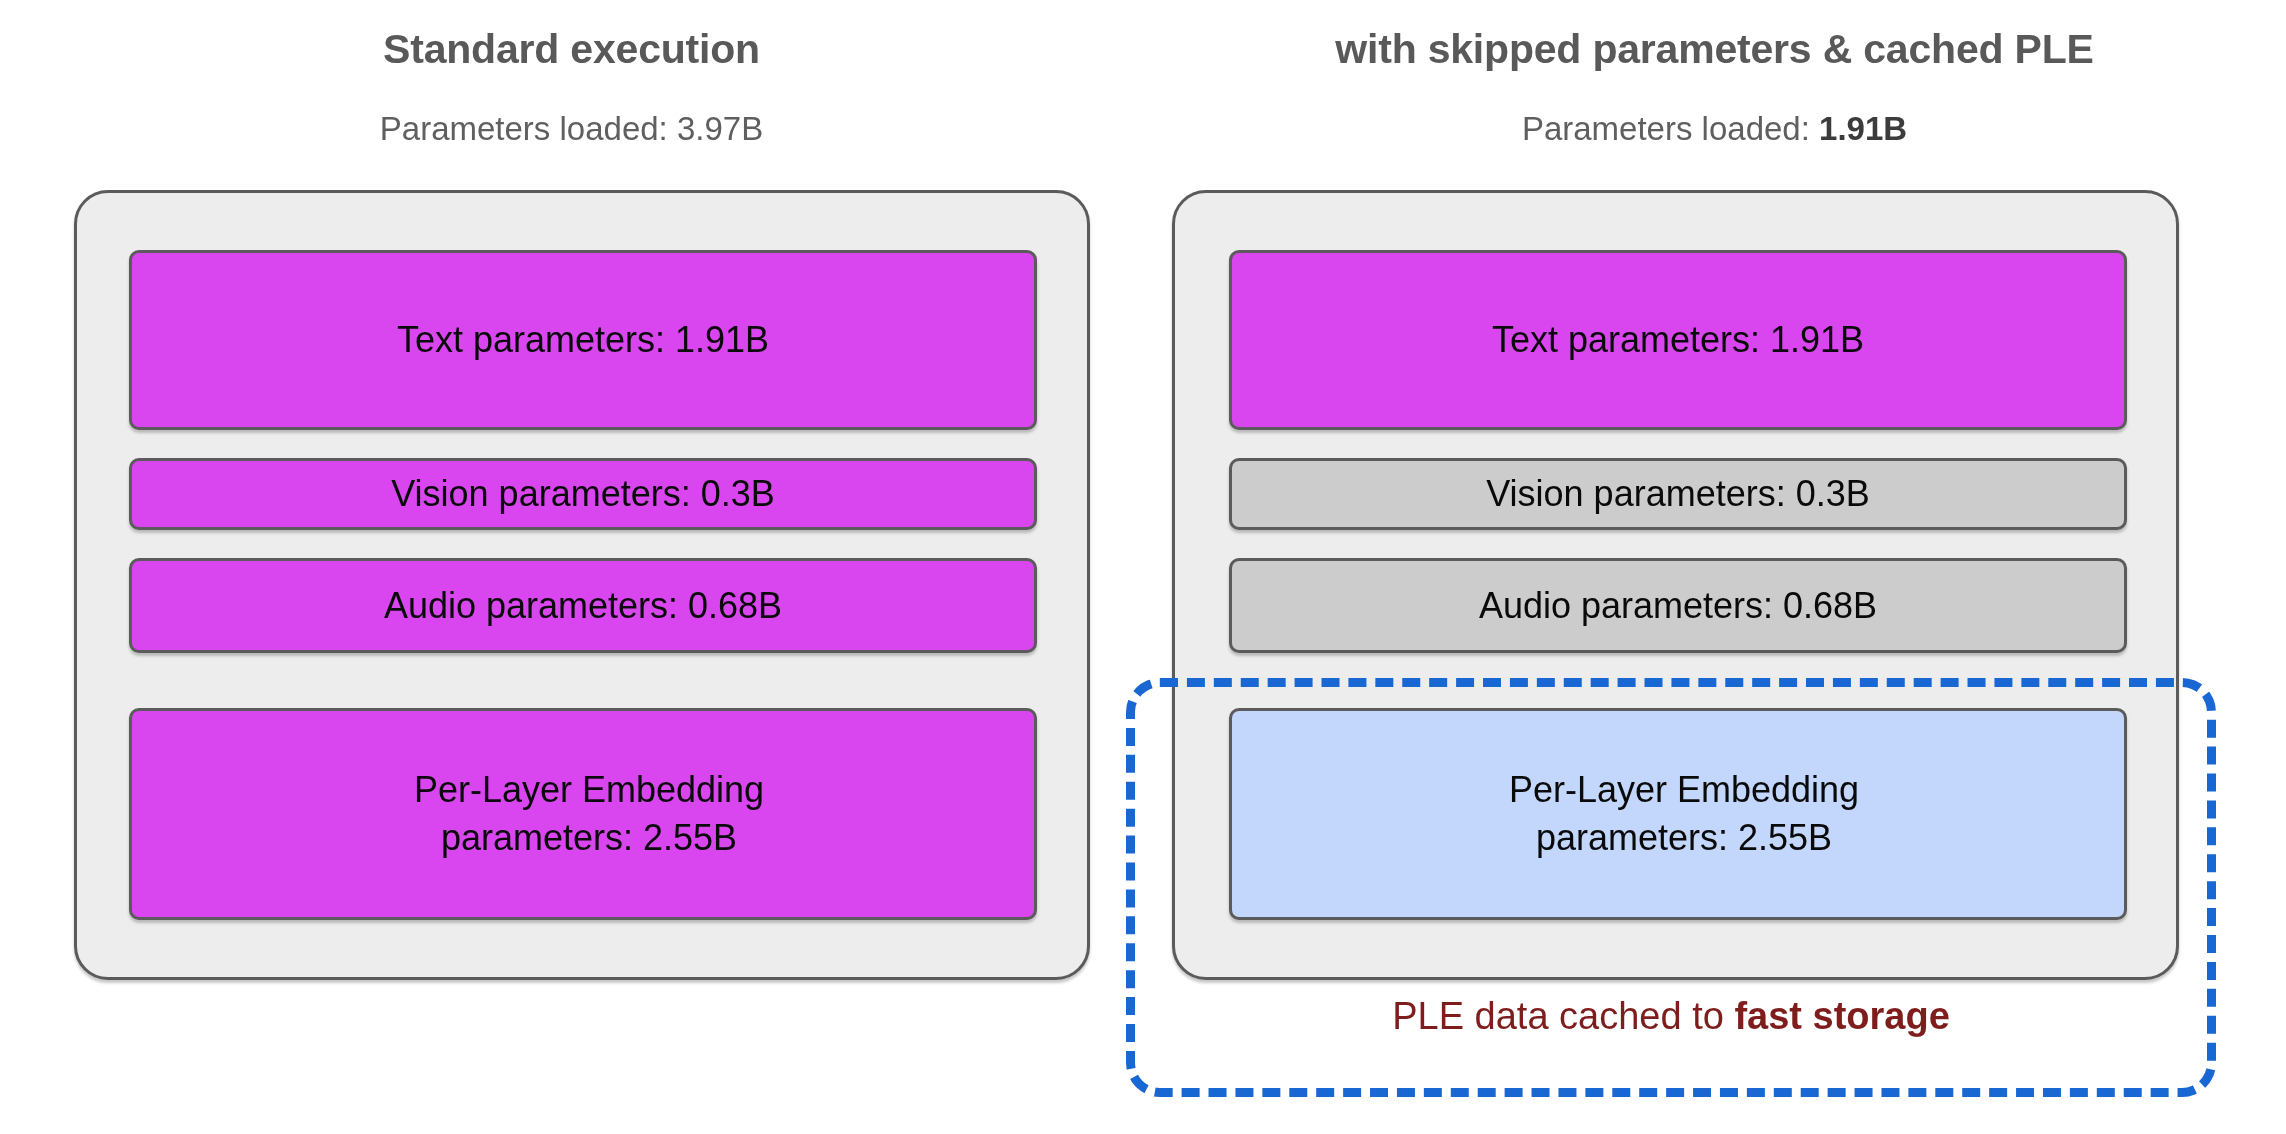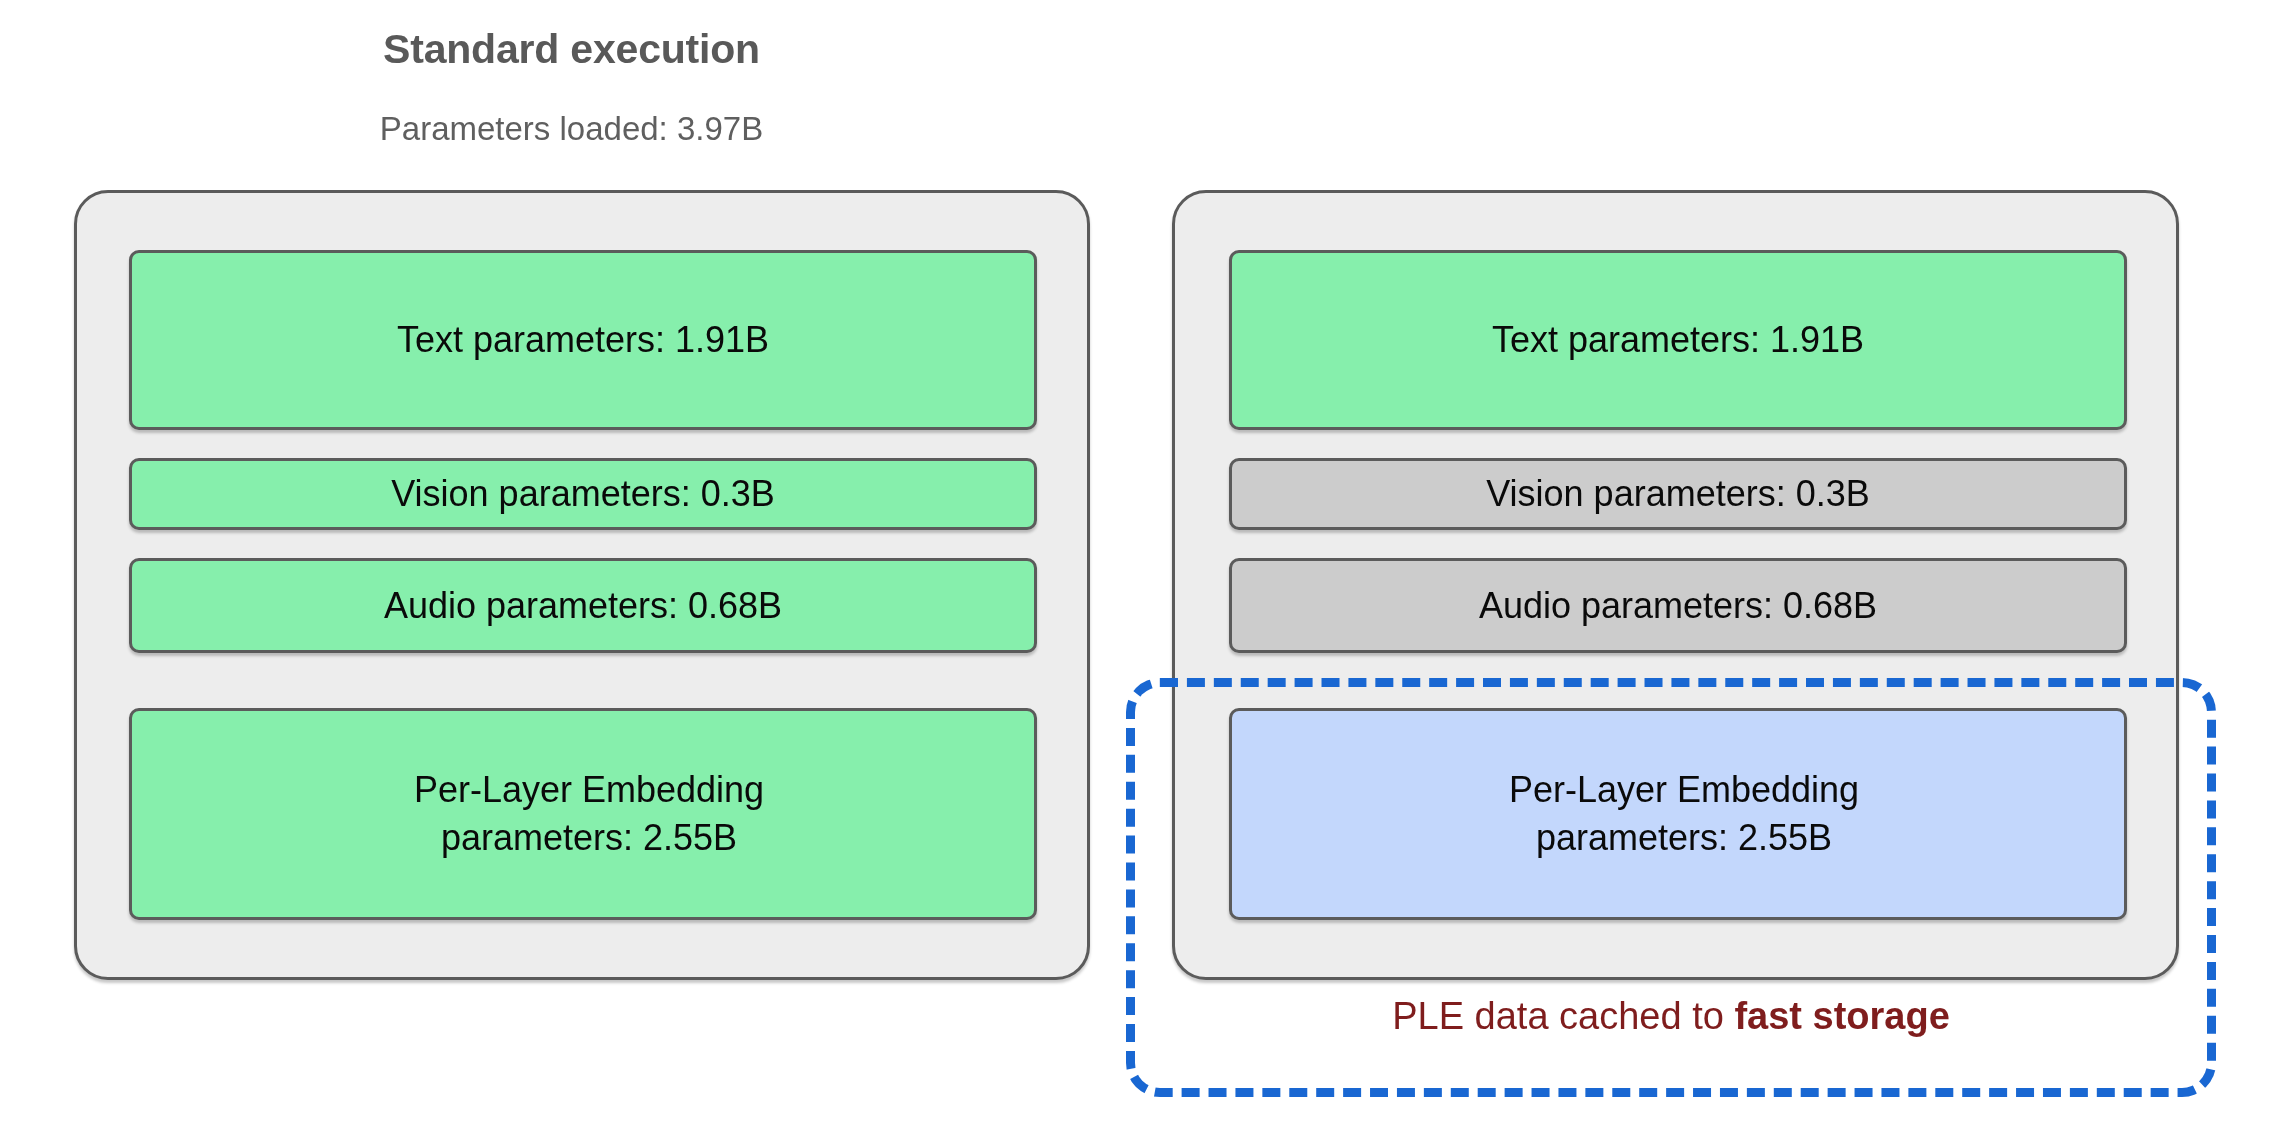--- a/index.html
+++ b/index.html
@@ -88,21 +88,21 @@
     border-radius: 10px;
     display: flex;
     align-items: center;
     justify-content: center;
     text-align: center;
     font-size: 36px;
     color: #0a0a0a;
     line-height: 1.32;
     box-shadow: 0 3px 3px rgba(0,0,0,0.22);
   }
-  .pbox.blue  { background: #86efac; }
+  .pbox.blue  { background: #d946ef; }
   .pbox.grey  { background: #cccccc; }
   .pbox.light { background: #c3d7fc; }
 
   
   .lp-text   { left: 52px; top: 57px;  width: 908px; height: 180px; }
   .lp-vision { left: 52px; top: 265px; width: 908px; height: 72px;  }
   .lp-audio  { left: 52px; top: 365px; width: 908px; height: 95px;  }
   .lp-ple    { left: 52px; top: 515px; width: 908px; height: 212px; }
 
   
@@ -163,21 +163,25 @@
           <span class="line2">Per-Layer Embedding</span>
           <span class="line2">parameters: 2.55B</span>
         </div>
       </div>
 
     </div>
   </div>
 
   <div class="column right">
 
-
+    <div class="col-title right-title">with skipped parameters &amp; cached PLE</div>
+
+    <div class="col-subtitle right-sub">
+      <span>Parameters loaded: </span><b>1.91B</b>
+    </div>
 
     <div class="panel right-panel">
 
       <div class="pbox blue rp-text">Text parameters: 1.91B</div>
 
       <div class="pbox grey rp-vision">Vision parameters: 0.3B</div>
 
       <div class="pbox grey rp-audio">Audio parameters: 0.68B</div>
 
       <div class="pbox light rp-ple">

